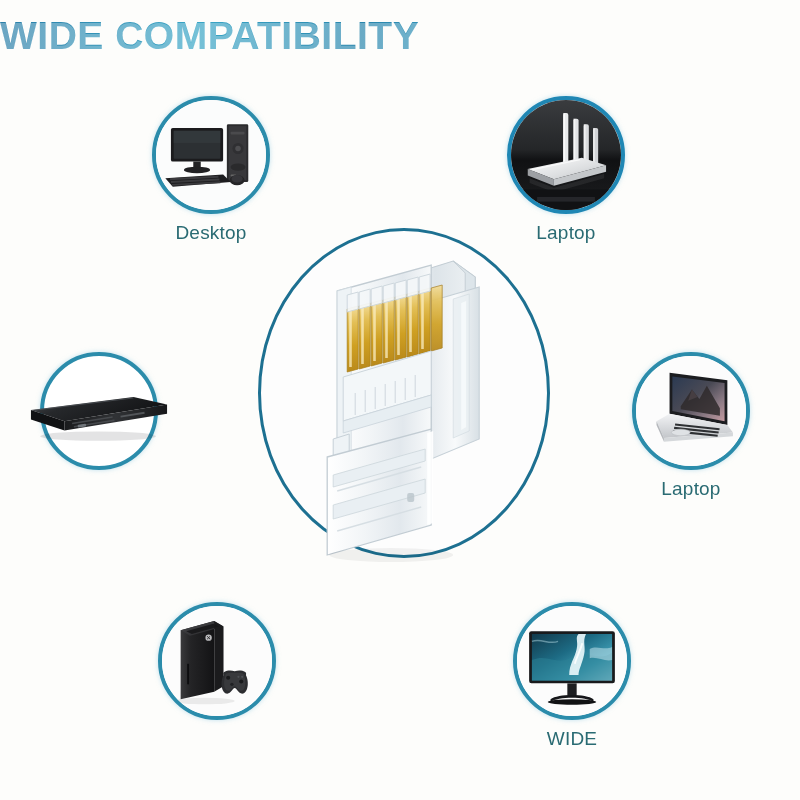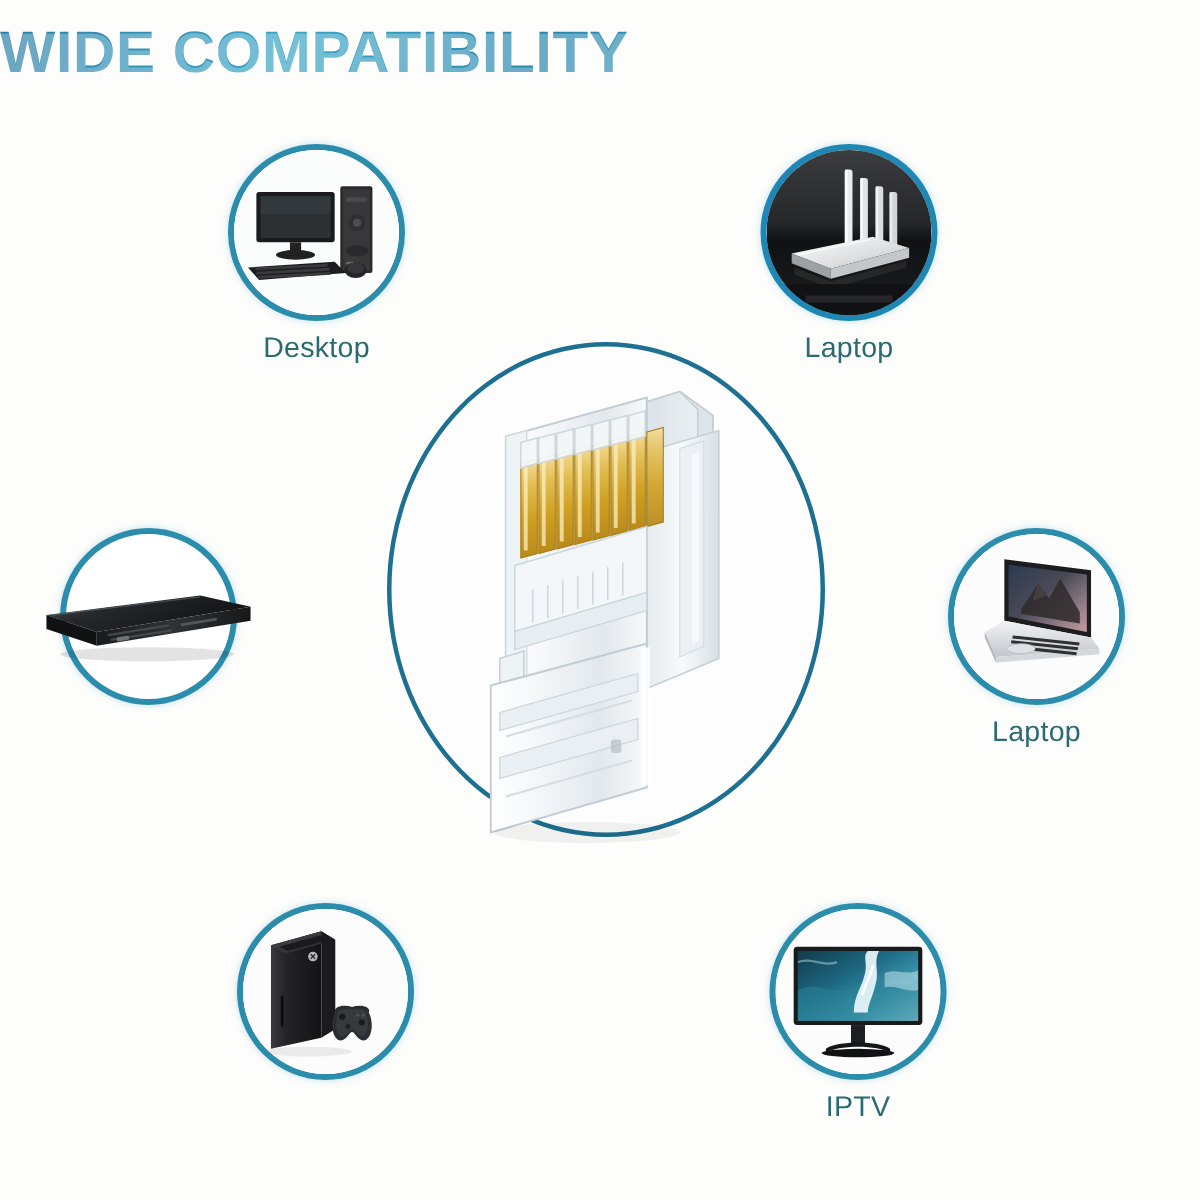--- a/index.html
+++ b/index.html
@@ -443,14 +443,14 @@
         <path d="M62,62 C64,54 68,48 70,40" stroke="#ffffff" stroke-width="2" fill="none" opacity="0.85"></path>
         <path d="M78,46 C86,42 94,48 102,44 L102,58 C94,60 86,54 78,56 Z" fill="#cdeaf2" opacity="0.5"></path>
         <path d="M16,38 C26,34 34,42 44,38" stroke="#bfe4ee" stroke-width="1.6" fill="none" opacity="0.45"></path>
 
         <rect x="54" y="83" width="10" height="13" fill="#1d1e21"></rect>
         <path d="M36,100 C44,94 74,94 82,100 L82,103 C74,97 44,97 36,103 Z" fill="#16171a"></path>
         <ellipse cx="59" cy="103" rx="26" ry="3" fill="#111214"></ellipse>
       </svg>
     </div>
   </div>
-  <div class="label">IPTV</div>
+  <div class="label">WIDE</div>
 </div>
 
 </body></html>

